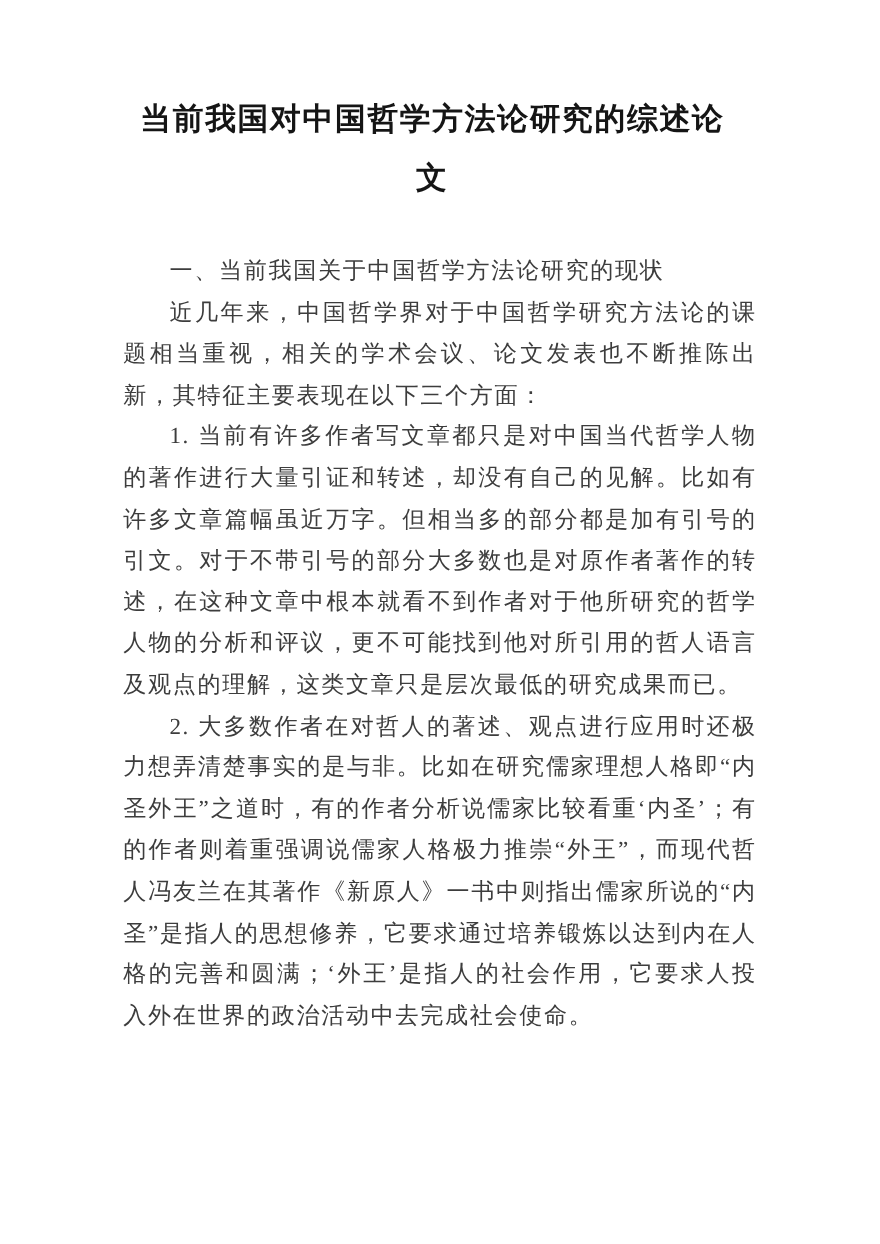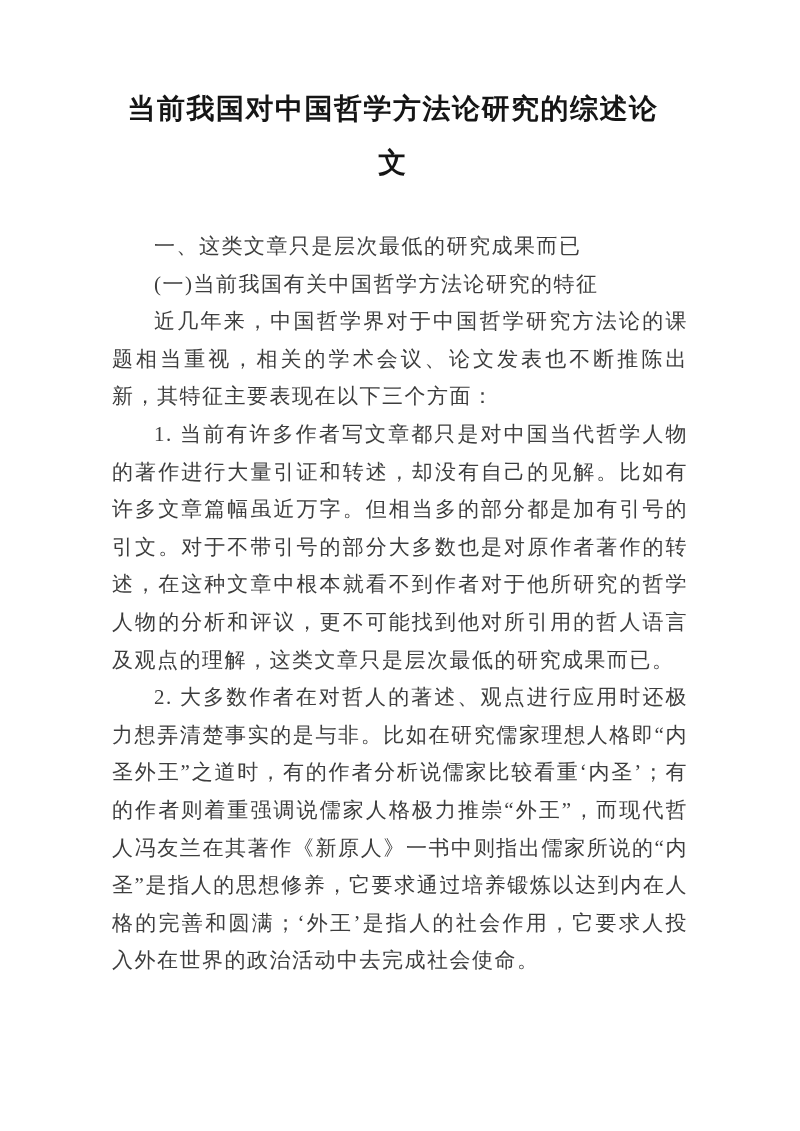--- a/index.html
+++ b/index.html
@@ -40,19 +40,18 @@
     word-break: break-all;
   }
 </style>
 </head>
 <body>
 
 <div class="page">
   <h1 class="doc-title">当前我国对中国哲学方法论研究的综述论文</h1>
 
   <div class="doc-body">
-    <p>一、这类文章只是层次最低的研究成果而已</p>
-    <p>(一)当前我国有关中国哲学方法论研究的特征</p>
+    <p>一、当前我国关于中国哲学方法论研究的现状</p>
     <p>近几年来，中国哲学界对于中国哲学研究方法论的课题相当重视，相关的学术会议、论文发表也不断推陈出新，其特征主要表现在以下三个方面：</p>
     <p>1. 当前有许多作者写文章都只是对中国当代哲学人物的著作进行大量引证和转述，却没有自己的见解。比如有许多文章篇幅虽近万字。但相当多的部分都是加有引号的引文。对于不带引号的部分大多数也是对原作者著作的转述，在这种文章中根本就看不到作者对于他所研究的哲学人物的分析和评议，更不可能找到他对所引用的哲人语言及观点的理解，这类文章只是层次最低的研究成果而已。</p>
     <p>2. 大多数作者在对哲人的著述、观点进行应用时还极力想弄清楚事实的是与非。比如在研究儒家理想人格即“内圣外王”之道时，有的作者分析说儒家比较看重‘内圣’；有的作者则着重强调说儒家人格极力推崇“外王”，而现代哲人冯友兰在其著作《新原人》一书中则指出儒家所说的“内圣”是指人的思想修养，它要求通过培养锻炼以达到内在人格的完善和圆满；‘外王’是指人的社会作用，它要求人投入外在世界的政治活动中去完成社会使命。</p>
   </div>
 </div>
 
 </body></html>

